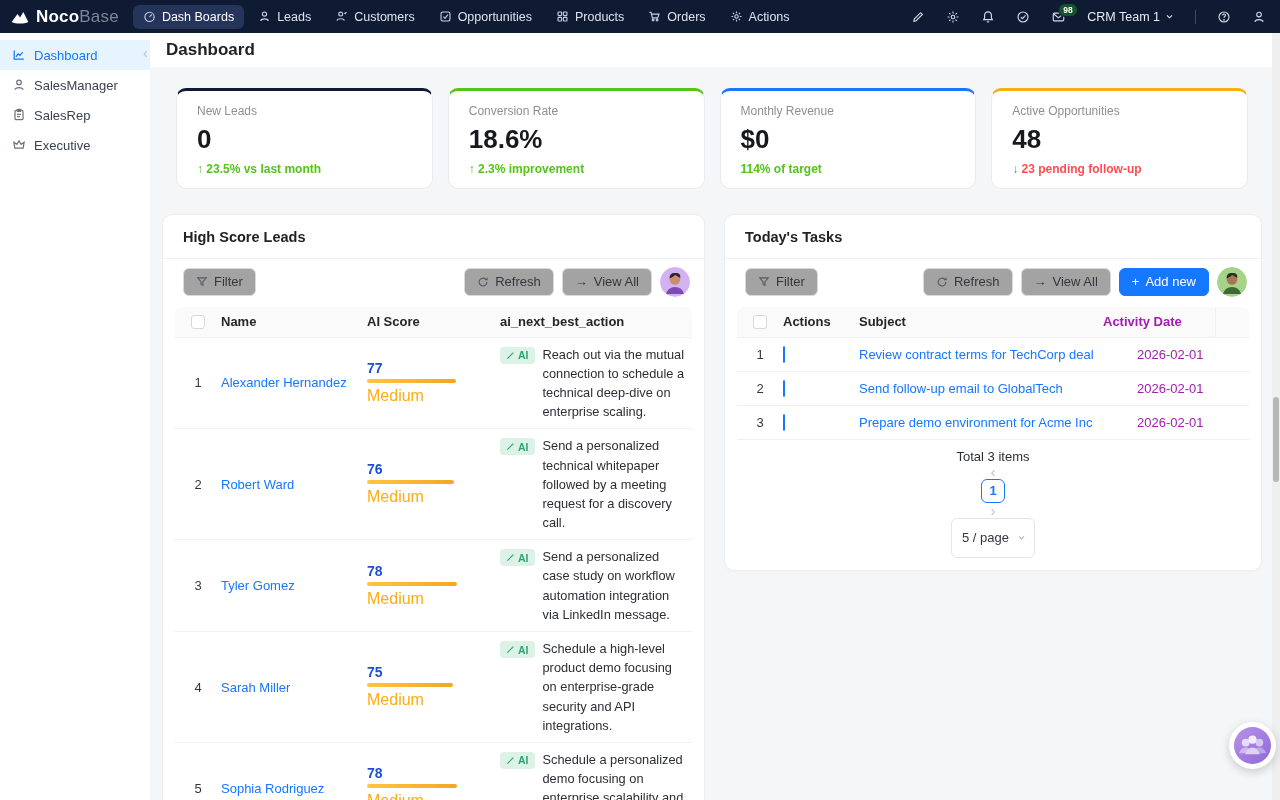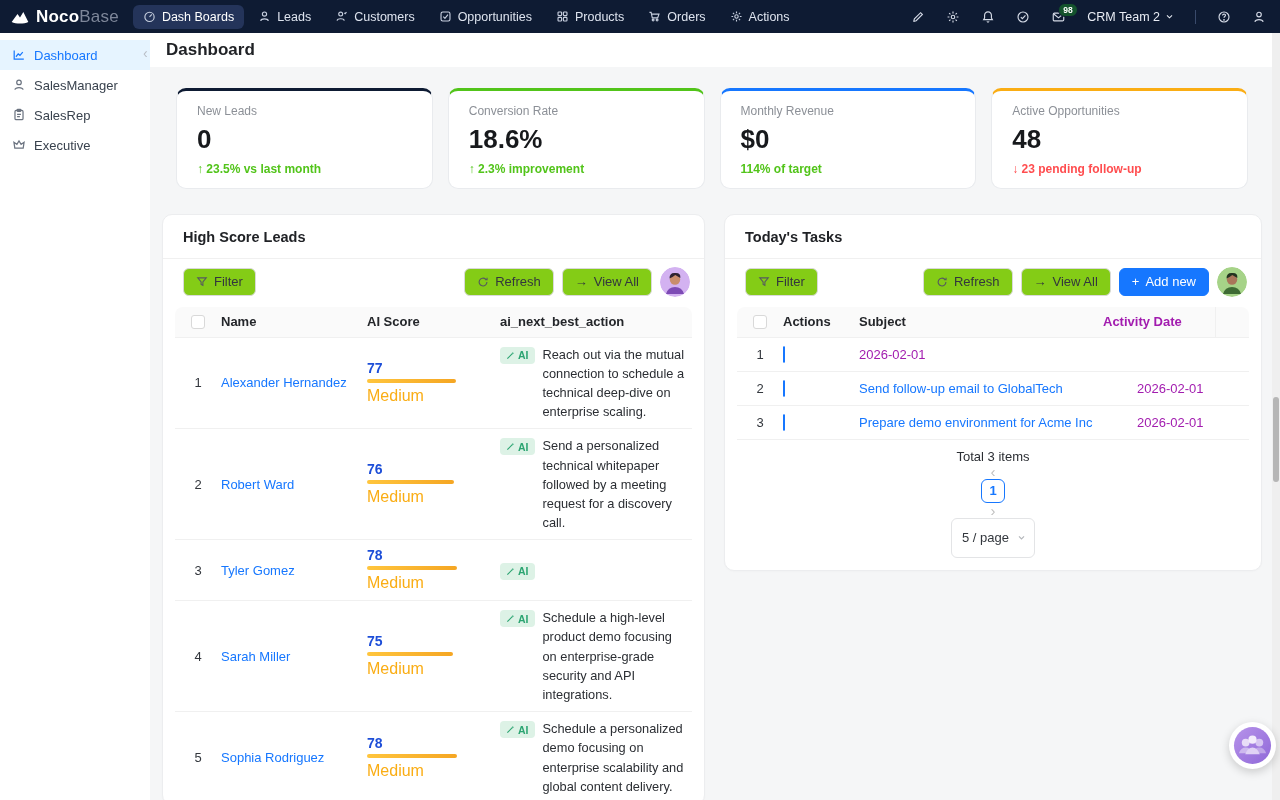--- a/index.html
+++ b/index.html
@@ -49,21 +49,21 @@
   .kpi-sub { font-size:12px; font-weight:600; }
 
   
   .panel { background:#fff; border:1px solid #ecedef; border-radius:10px; box-shadow:0 1px 2px rgba(0,0,0,.02); }
   .panel-row { display:flex; gap:19px; margin-bottom:26px; align-items:flex-start; }
   .leads-panel { width:543px; flex-shrink:0; }
   .tasks-panel { flex:1; }
   .panel-title-row { padding:13px 20px 12px; border-bottom:1px solid #f0f0f0; }
   .panel-title { font-size:14.5px; font-weight:700; color:#202226; }
   .panel-actions { display:flex; align-items:center; padding:8px 14px 6px 20px; }
-  .btn { display:inline-flex; align-items:center; gap:6px; height:28px; padding:0 12px; background:#84cc16;
+  .btn { display:inline-flex; align-items:center; gap:6px; height:28px; padding:0 12px; background:#a3a3a3;
     border:1px solid #d9d9d9; border-radius:6px; font-size:13px; color:#33373d; cursor:pointer; white-space:nowrap; }
   .btn svg { stroke:#55595f; }
   .btn-primary { background:#1677ff; border-color:#1677ff; color:#fff; }
   .actions-right { margin-left:auto; display:flex; align-items:center; gap:8px; }
   .avatar { width:30px; height:30px; border-radius:50%; flex-shrink:0; overflow:hidden; cursor:pointer; }
 
   
   .tbl { margin:4px 12px 0; font-size:13px; }
   .trow { display:flex; align-items:center; border-bottom:1px solid #f0f0f0; }
   .thead { background:#fafafa; border-radius:8px 8px 0 0; border-bottom:1px solid #f0f0f0;
@@ -201,21 +201,21 @@
           </svg>
       </span>
       <span class="nav-icon">
         <svg class="ic" width="15" height="14" viewBox="0 0 16 16" fill="none" stroke="currentColor" stroke-width="1.3">
             <rect x="2" y="3.6" width="12" height="8.8" rx="1.4"></rect>
             <path d="M2.6 4.6 L8 9 l5.4-4.4"></path>
           </svg>
         <span class="nav-badge">98</span>
       </span>
       <span class="team-select">
-        <span>CRM Team 2</span>
+        <span>CRM Team 1</span>
         <svg class="ic" width="9" height="9" viewBox="0 0 16 16" fill="none" stroke="currentColor" stroke-width="1.8">
             <path d="M3.5 6 L8 10.5 L12.5 6"></path>
           </svg>
       </span>
       <span class="nav-divider"></span>
       <span class="nav-icon">
         <svg class="ic" width="14" height="14" viewBox="0 0 16 16" fill="none" stroke="currentColor" stroke-width="1.3">
             <circle cx="8" cy="8" r="5.7"></circle>
             <path d="M6.3 6.3 c.2-2.1 3.4-2.1 3.4-.2 0 1.3-1.7 1.3-1.7 2.8"></path>
             <circle cx="8" cy="11.2" r=".4" fill="currentColor"></circle>
@@ -388,20 +388,21 @@
                   <span class="score-level">Medium</span>
                 </span>
                 <span class="c-action">
                   <span class="ai-badge">
                       <svg width="9" height="9" viewBox="0 0 10 10" fill="none" stroke="#2ba471" stroke-width="1.2">
                         <path d="M1.5 8.5 L7 3"></path>
                         <path d="M7.6 1 l.4 1 1 .4 -1 .4 -.4 1 -.4-1 -1-.4 1-.4z" fill="#2ba471" stroke="none"></path>
                       </svg>
                       <span>AI</span>
                     </span>
+                  <span class="action-text">Send a personalized case study on workflow automation integration via LinkedIn message.</span>
                 </span>
               </div>
 
               <div class="trow lead-row">
                 <span class="c-check row-index">4</span>
                 <span class="c-name"><a class="link">Sarah Miller</a></span>
                 <span class="c-score">
                   <span class="score-num">75</span>
                   <span class="score-bar" style="width: 75%;"></span>
                   <span class="score-level">Medium</span>
@@ -484,20 +485,21 @@
                     <span class="checkbox"></span>
                   </span>
                 <span class="c-actions-col">Actions</span>
                 <span class="c-subject">Subject</span>
                 <span class="c-date">Activity Date</span>
                 <span class="c-end"></span>
               </div>
               <div class="trow task-row">
                 <span class="c-check row-index">1</span>
                 <span class="c-actions-col"><span class="checkbox blue"></span></span>
+                <span class="c-subject"><a class="link">Review contract terms for TechCorp deal</a></span>
                 <span class="c-date">2026-02-01</span>
               </div>
               <div class="trow task-row">
                 <span class="c-check row-index">2</span>
                 <span class="c-actions-col"><span class="checkbox blue"></span></span>
                 <span class="c-subject"><a class="link">Send follow-up email to GlobalTech</a></span>
                 <span class="c-date">2026-02-01</span>
               </div>
               <div class="trow task-row">
                 <span class="c-check row-index">3</span>

